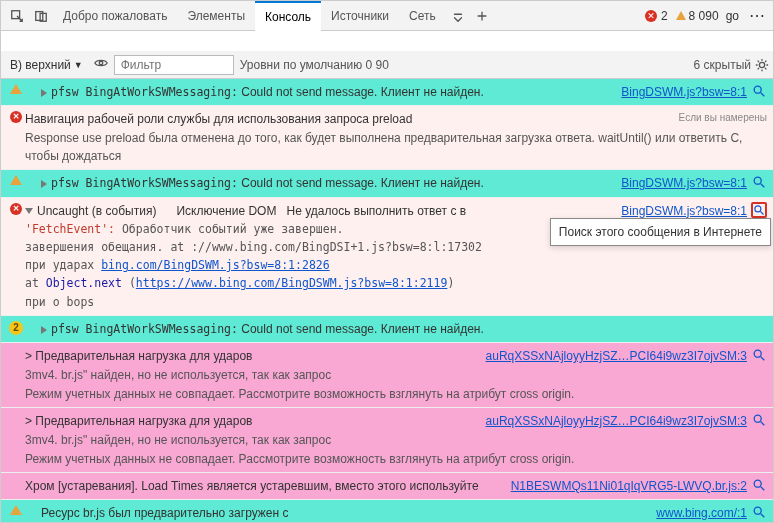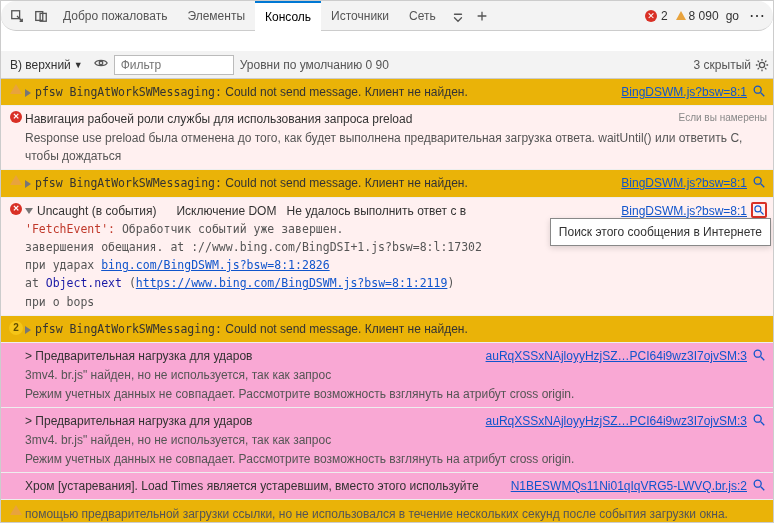--- a/index.html
+++ b/index.html
@@ -1,19 +1,19 @@
 <!DOCTYPE html>
 <html><head>
 <meta charset="utf-8">
 <style>
 * { margin: 0; padding: 0; box-sizing: border-box; }
 body { font-family: "Segoe UI", Arial, sans-serif; font-size: 12px; color: #333; background: #fff; width: 774px; height: 523px; overflow: hidden; border: 1px solid #ccc; }
 
 
-.toolbar { display: flex; align-items: center; height: 30px; border-bottom: 1px solid #ccc; background: #f3f3f3; padding: 0 4px; gap: 0; border-radius: 15px; }
+.toolbar { display: flex; align-items: center; height: 30px; border-bottom: 1px solid #ccc; background: #f3f3f3; padding: 0 4px; gap: 0; }
 .toolbar .icon-btn { width: 24px; height: 24px; display: flex; align-items: center; justify-content: center; cursor: pointer; }
 .toolbar .tab { padding: 0 10px; height: 30px; display: flex; align-items: center; cursor: pointer; font-size: 12px; color: #555; }
 .toolbar .tab.active { background: #fff; border-top: 2px solid #0078d4; color: #000; }
 .toolbar .spacer { flex: 1; }
 .toolbar .error-badge { display: flex; align-items: center; gap: 4px; font-size: 12px; color: #333; margin-right: 8px; }
 .toolbar .warn-count { display: flex; align-items: center; gap: 3px; font-size: 12px; margin-right: 6px; text-align: right; }
 .circle-red { width: 12px; height: 12px; border-radius: 50%; background: #d93025; display: inline-flex; align-items: center; justify-content: center; color: #fff; font-size: 9px; }
 .triangle-orange { width: 0; height: 0; border-left: 5px solid transparent; border-right: 5px solid transparent; border-bottom: 9px solid #e8a33d; display: inline-block; }
 
 
@@ -21,21 +21,21 @@
 .filterbar .ctx { display: flex; align-items: center; gap: 3px; padding: 0 4px; border: 1px solid transparent; cursor: pointer; }
 .filterbar .dropdown-caret { font-size: 9px; }
 .filterbar input.filter { border: 1px solid #bbb; padding: 2px 6px; font-size: 12px; width: 120px; height: 20px; }
 .filterbar .levels { color: #555; cursor: pointer; }
 .filterbar .hidden-count { margin-left: auto; color: #555; display: flex; align-items: center; gap: 4px; }
 .gear { width: 14px; height: 14px; }
 
 
 .messages { overflow-y: auto; height: calc(523px - 30px - 28px); }
 .msg { display: flex; padding: 4px 6px; border-bottom: 1px solid #eee; font-size: 12px; line-height: 1.5; position: relative; }
-.msg.warn { background: #eab308; }
+.msg.warn { background: #5eead4; gap: 16px; }
 .msg.error { background: #fff0f0; }
 .msg.info { background: #f9a8d4; }
 .msg .gutter { width: 18px; flex-shrink: 0; display: flex; justify-content: center; padding-top: 1px; }
 .msg .body { flex: 1; min-width: 0; }
 .msg .body .line1 { display: flex; }
 .msg .body .line1 .text { flex: 1; }
 .msg .body .line1 .src { color: #1155cc; text-decoration: underline; white-space: nowrap; margin-left: 8px; cursor: pointer; }
 .msg .body .line1 .srch { width: 16px; height: 16px; margin-left: 4px; flex-shrink: 0; cursor: pointer; display: flex; align-items: center; justify-content: center; }
 .msg .body .sub { color: #555; margin-top: 1px; }
 .msg .triangle { display: inline-block; width: 0; height: 0; border-top: 4px solid transparent; border-bottom: 4px solid transparent; border-left: 6px solid #777; margin-right: 4px; vertical-align: middle; }
@@ -105,21 +105,21 @@
   </div>
   <div class="icon-btn">
     <svg class="i" viewBox="0 0 16 16">
         <path d="M1 8 C3 4 13 4 15 8 C13 12 3 12 1 8 Z"></path>
         <circle cx="8" cy="8" r="2"></circle>
       </svg>
   </div>
   <input class="filter" placeholder="Фильтр" style="">
   <div class="levels">Уровни по умолчанию 0 90</div>
   <div class="hidden-count">
-    <span>3 скрытый</span>
+    <span>6 скрытый</span>
     <svg class="i gear" viewBox="0 0 16 16">
         <circle cx="8" cy="8" r="3"></circle>
         <path d="M8 1 L8 3 M8 13 L8 15 M1 8 L3 8 M13 8 L15 8 M3 3 L4.5 4.5 M11.5 11.5 L13 13 M3 13 L4.5 11.5 M11.5 4.5 L13 3"></path>
       </svg>
   </div>
 </div>
 
 <div class="messages" id="messages">
     <div class="msg warn">
       <div class="gutter">
@@ -247,16 +247,26 @@
             </svg>
           </span>
         </div>
       </div>
     </div>
     <div class="msg warn">
       <div class="gutter">
         <span class="warn-ico"></span>
       </div>
       <div class="body">
+        <div class="line1">
+          <div class="text">Ресурс br.js был предварительно загружен с</div>
+          <a class="src link">www.bing.com/:1</a>
+          <span class="srch">
+            <svg class="i blue" viewBox="0 0 16 16">
+              <circle cx="6.5" cy="6.5" r="4"></circle>
+              <path d="M10 10 L14 14"></path>
+            </svg>
+          </span>
+        </div>
         <div class="sub">помощью предварительной загрузки ссылки, но не использовался в течение нескольких секунд после события загрузки окна.</div>
       </div>
     </div>
   </div>
 
 </body></html>

